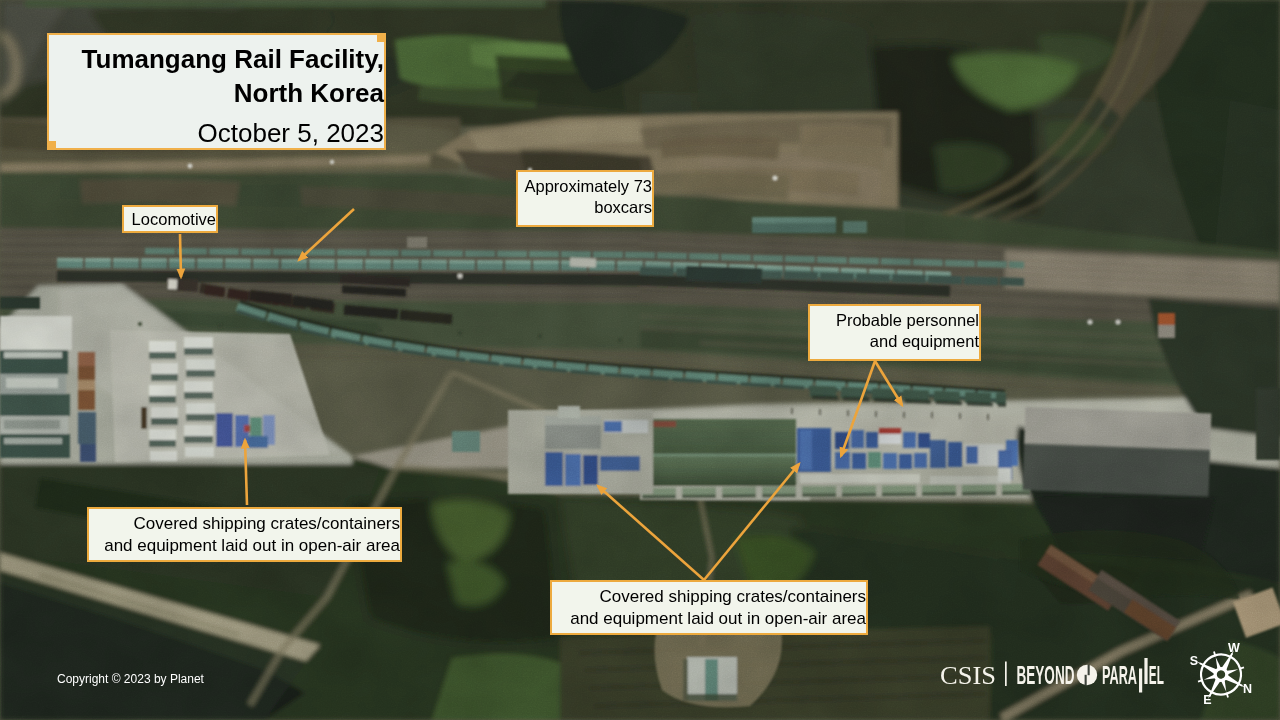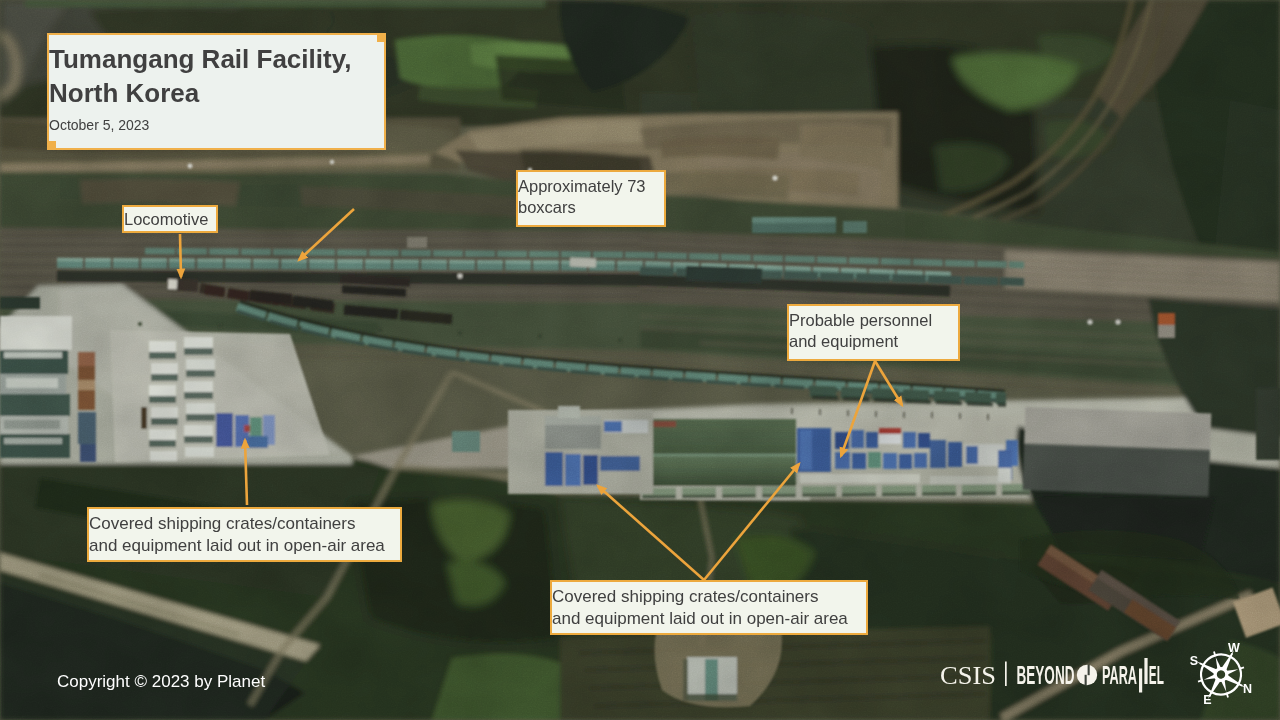--- a/index.html
+++ b/index.html
@@ -1,18 +1,18 @@
 <!DOCTYPE html>
 <html><head>
 <meta charset="utf-8">
 <style>
 html,body{margin:0;padding:0}
 .stage{position:relative;width:1280px;height:720px;overflow:hidden;background:#5b5c49;font-family:"Liberation Sans",sans-serif}
 .stage svg.bg{position:absolute;left:0;top:0}
-.box{position:absolute;background:#f2f5ec;border:2px solid #edaa3e;color:#404040;text-align:left;box-sizing:border-box;line-height:1.28;font-size:16.5px}
+.box{position:absolute;background:#f2f5ec;border:2px solid #edaa3e;color:#000000;text-align:right;box-sizing:border-box;line-height:1.28;font-size:16.5px}
 .white{color:#fff}
 </style>
 </head>
 <body>
 <div class="stage">
 
 <svg class="bg" style="filter:brightness(0.965) contrast(1.03) saturate(0.96)" width="1280" height="720" viewBox="0 0 1280 720">
 <defs>
 <filter id="soft" x="-10%" y="-10%" width="120%" height="120%">
           <feGaussianBlur stdDeviation="2.2"></feGaussianBlur>
@@ -500,38 +500,38 @@
 <path d="M247,505 L245,440" marker-end="url(#ah)"></path>
 
 <path d="M704,580 L598,486" marker-end="url(#ah)"></path>
 
 <path d="M704,580 L799,464" marker-end="url(#ah)"></path>
 </g>
 </svg>
 
 <div class="box" style="left:47px;top:33px;width:339px;height:117px;background:#edf2ee;border-color:#f0b04a;padding-top:8px">
 <div style="font-size:26px;font-weight:bold;line-height:1.3">Tumangang Rail Facility,<br>North Korea</div>
-<div style="font-size:14px;margin-top:6px">October 5, 2023</div>
+<div style="font-size:26px;margin-top:6px">October 5, 2023</div>
 </div>
 
 <div style="position:absolute;left:377px;top:33px;width:9px;height:9px;background:#f0b04a"></div>
 <div style="position:absolute;left:47px;top:141px;width:9px;height:9px;background:#f0b04a"></div>
 
 <div class="box" style="left:122px;top:205px;width:96px;height:28px;line-height:24px">Locomotive</div>
 
 
-<div class="box" style="left:516px;top:170px;width:150px;height:57px;padding-top:4px">Approximately 73 boxcars</div>
-
-<div class="box" style="left:787px;top:304px;width:173px;height:57px;padding-top:4px">Probable personnel and equipment</div>
+<div class="box" style="left:516px;top:170px;width:138px;height:57px;padding-top:4px">Approximately 73 boxcars</div>
+
+<div class="box" style="left:808px;top:304px;width:173px;height:57px;padding-top:4px">Probable personnel and equipment</div>
 
 <div class="box" style="left:87px;top:507px;width:315px;height:55px;padding-top:4px;font-size:17px">Covered shipping crates/containers<br>and equipment laid out in open-air area</div>
 
 <div class="box" style="left:550px;top:580px;width:318px;height:55px;padding-top:4px;font-size:17px">Covered shipping crates/containers<br>and equipment laid out in open-air area</div>
 
-<div class="white" style="position:absolute;left:57px;top:672px;font-size:17px">Copyright © 2023 by Planet</div>
+<div class="white" style="position:absolute;left:57px;top:672px;font-size:12px">Copyright © 2023 by Planet</div>
 
 <svg class="bg" width="1280" height="720" viewBox="0 0 1280 720">
 <g fill="#f5f3eb">
 <text x="940" y="683.5" font-family="Liberation Serif,serif" font-size="25.5" textLength="56" lengthAdjust="spacingAndGlyphs">CSIS</text>
 <rect x="1005" y="661.5" width="1.7" height="24.5"></rect>
 <text x="1016.5" y="684" font-family="Liberation Sans,sans-serif" font-weight="bold" font-size="25" textLength="58" lengthAdjust="spacingAndGlyphs">BEYOND</text>
 <circle cx="1087" cy="675" r="10.2"></circle>
 <text x="1102" y="684" font-family="Liberation Sans,sans-serif" font-weight="bold" font-size="25" textLength="35" lengthAdjust="spacingAndGlyphs">PARA</text>
 <rect x="1139" y="668.5" width="3.2" height="24"></rect>
 <rect x="1144.4" y="658" width="3.2" height="26"></rect>

